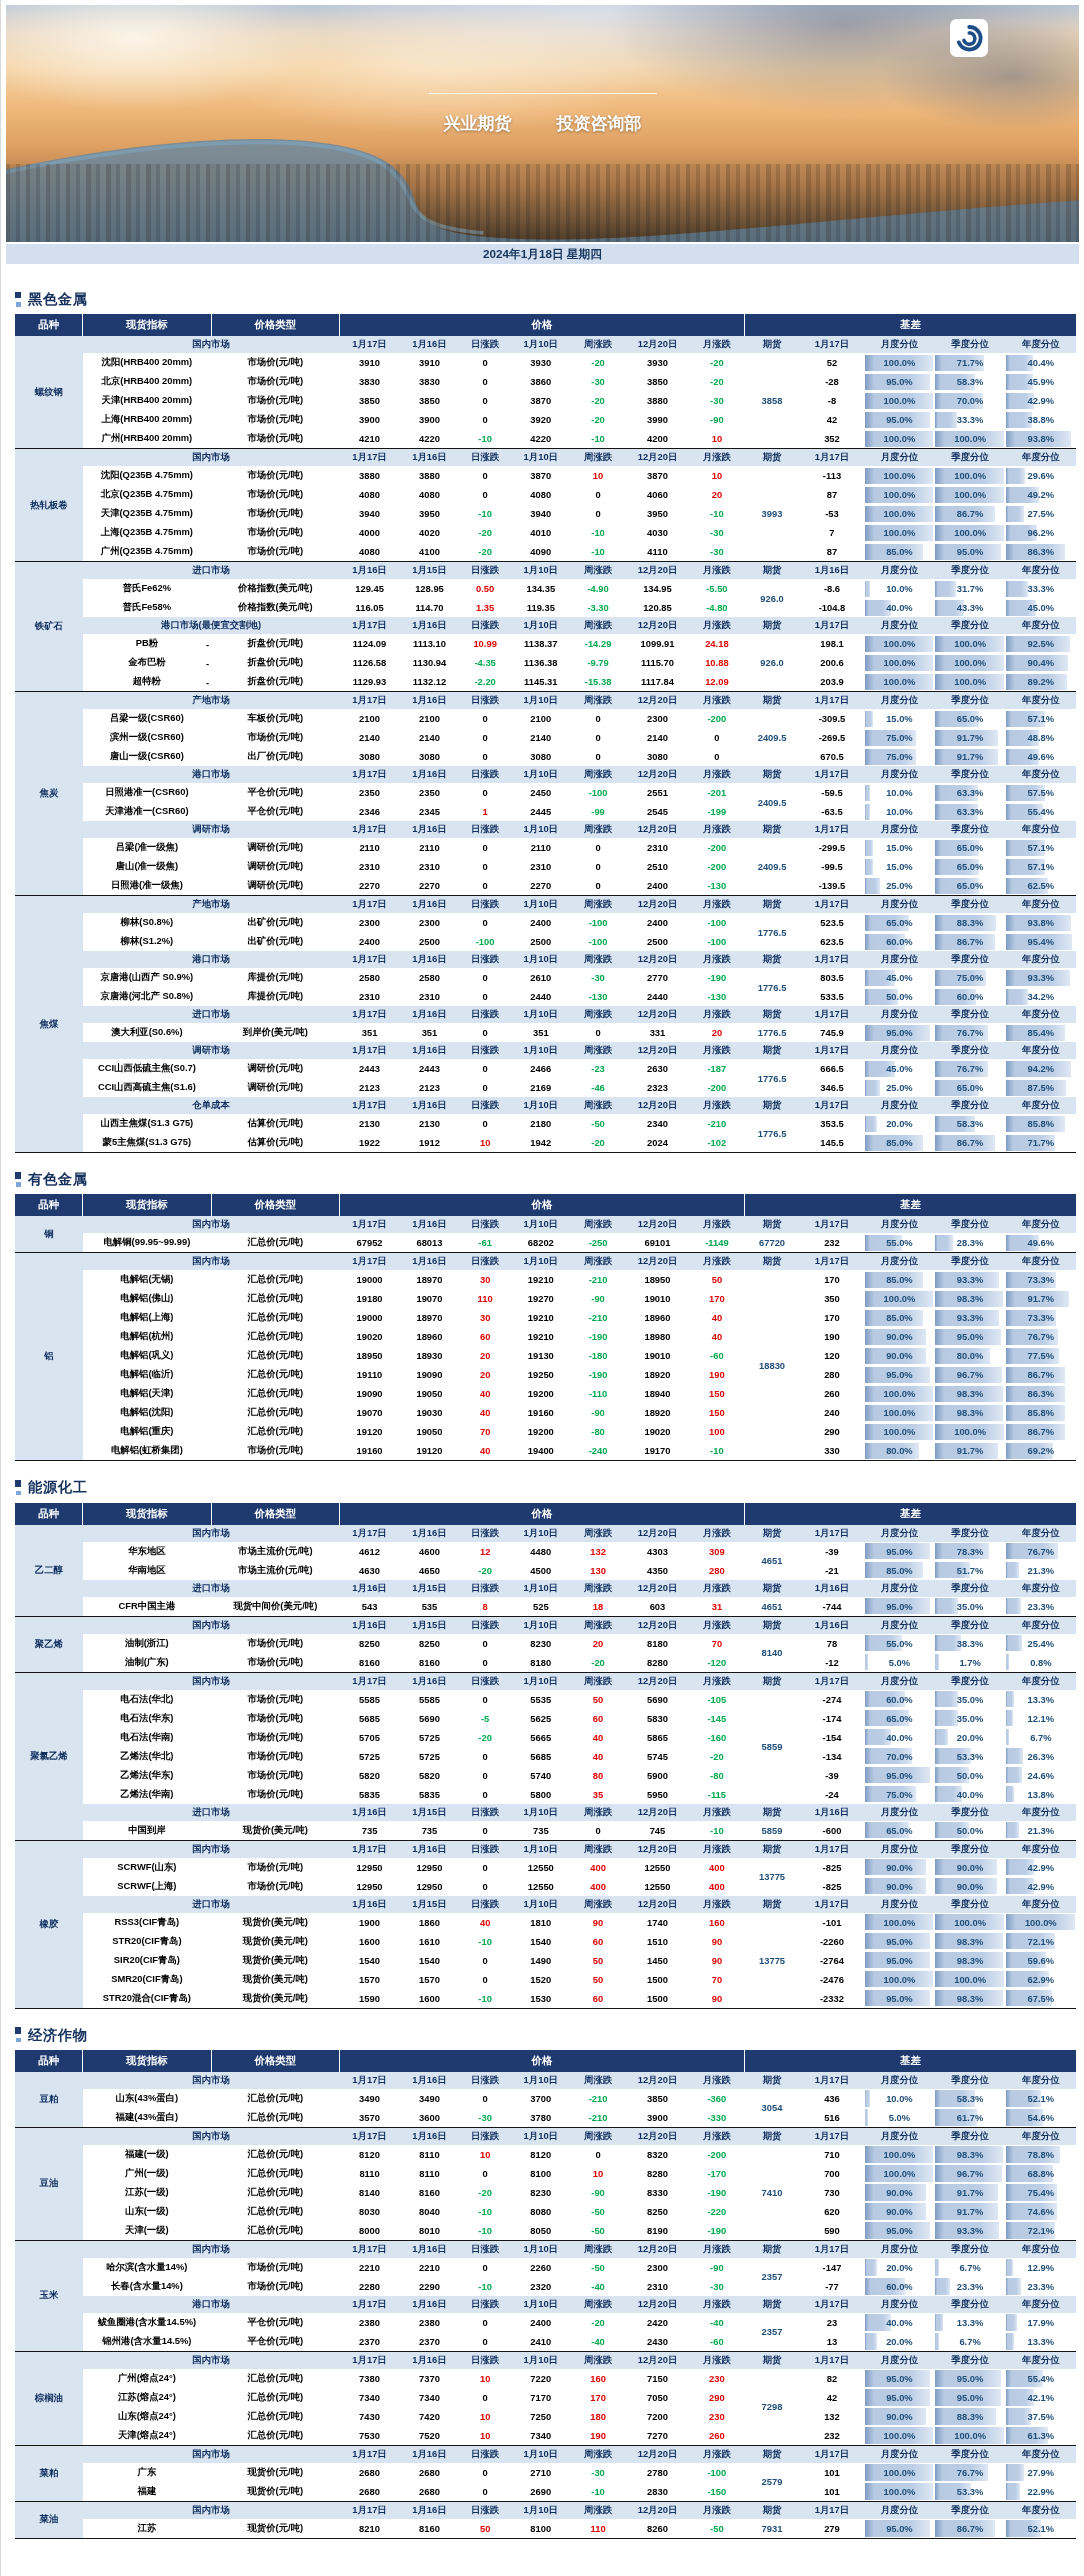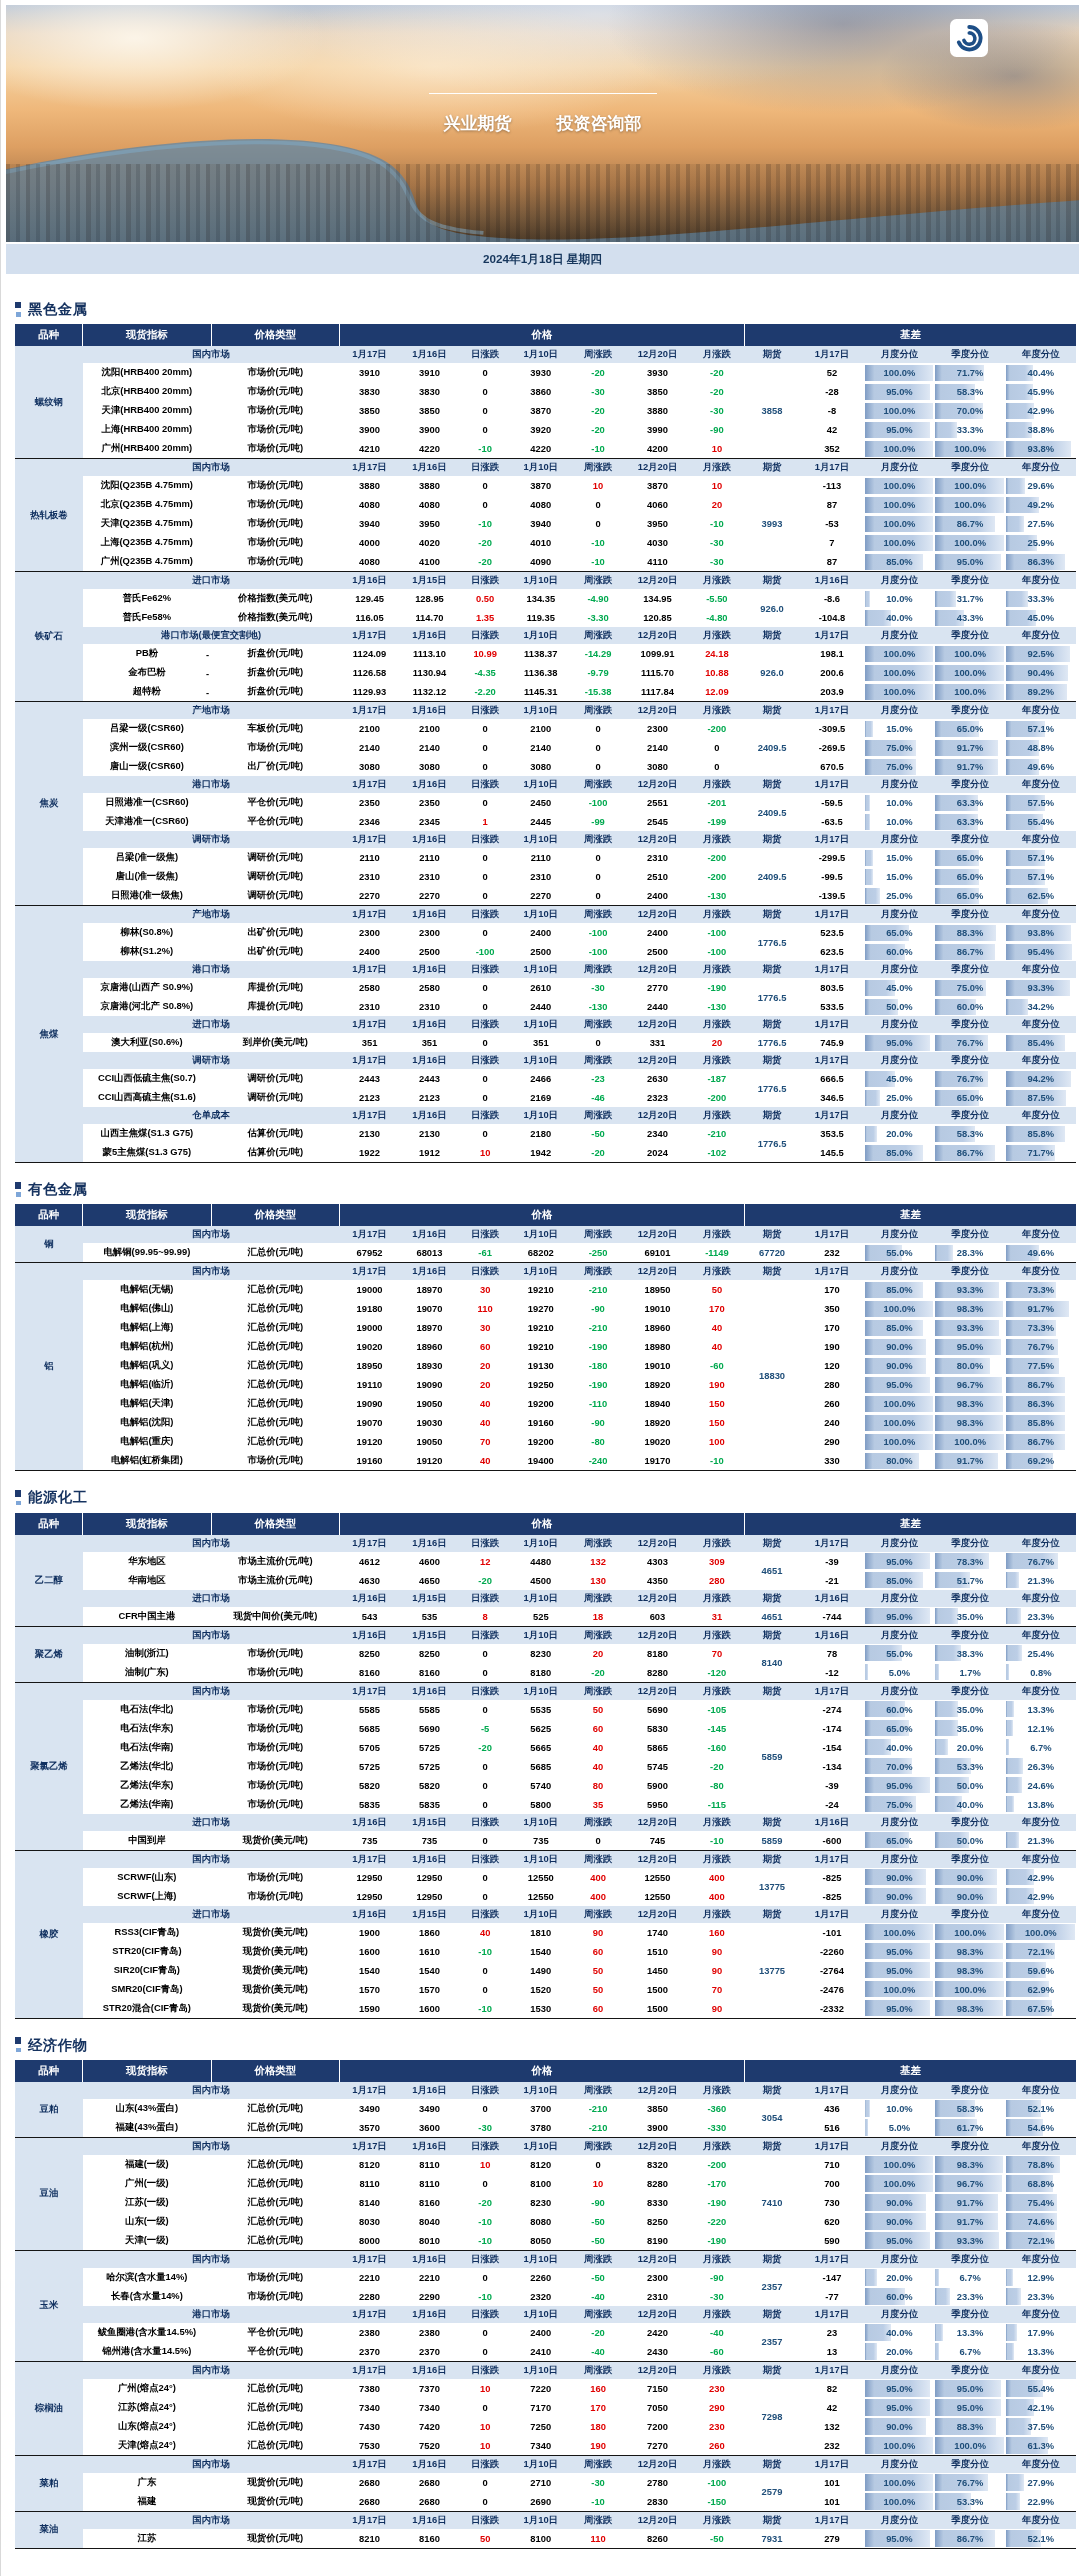--- a/index.html
+++ b/index.html
@@ -17,21 +17,21 @@
   .banner .river{position:absolute;inset:0;width:100%;height:100%;}
   .banner::after{content:"";position:absolute;left:0;right:0;bottom:0;height:78px;opacity:.5;background:
     repeating-linear-gradient(90deg,rgba(52,38,28,.55) 0 4.5px,rgba(92,66,40,.25) 4.5px 9.7px,rgba(40,30,22,.45) 9.7px 14.3px,rgba(120,88,54,.2) 14.3px 20px);}
   .banner-text{position:absolute;left:0;right:0;top:62px;text-align:center;color:#fff;z-index:3;}
   .banner-title{font-size:30px;font-weight:bold;letter-spacing:5.2px;text-shadow:0 1.3px 3.9px rgba(0,0,0,.35);}
   .banner-line{width:228px;height:1.3px;background:#fff;margin:26px auto 18px auto;}
   .banner-sub{font-size:17px;font-weight:bold;text-shadow:0 0.6px 2.6px rgba(0,0,0,.35);}
   .banner-sub .gap{display:inline-block;width:45px;}
   .logo{position:absolute;top:14.3px;right:91px;width:38px;height:38px;background:#fff;border-radius:6.5px;display:flex;align-items:center;justify-content:center;z-index:4;}
   
-  .datebar{height:30px;margin-top:1.9px;background:#d3dfee;display:flex;align-items:center;justify-content:center;font-size:11.7px;font-weight:bold;color:#16365c;}
+  .datebar{height:20px;margin-top:1.9px;background:#d3dfee;display:flex;align-items:center;justify-content:center;font-size:11.7px;font-weight:bold;color:#16365c;}
   
   .content{padding:9px 2.6px 0 9px;}
   .sec-title{display:flex;align-items:center;margin:17px 0 5.2px 0;}
   .sec-icon{width:8.4px;height:15.5px;position:relative;margin-right:4.5px;flex:0 0 8.4px;}
   .sec-icon::before{content:"";position:absolute;top:0;left:0;width:5.8px;height:6.5px;background:#1e3a6e;}
   .sec-icon::after{content:"";position:absolute;bottom:0.6px;left:1.3px;width:4.5px;height:4.5px;background:#7ea6d8;}
   .sec-title h2{margin:0;font-size:14.3px;color:#15325f;font-weight:bold;letter-spacing:0.6px;}
   table.rpt{width:100%;border-collapse:collapse;table-layout:fixed;border-bottom:1.9px solid #151515;}
   table.rpt th,table.rpt td{padding:0 1.3px;text-align:center;vertical-align:middle;overflow:hidden;white-space:nowrap;}
   table.rpt thead th{background:#1e3a6e;color:#fff;font-size:10.4px;font-weight:bold;height:22px;}
@@ -272,21 +272,21 @@
               <td>4000</td>
               <td>4020</td>
               <td class="down">-20</td>
               <td>4010</td>
               <td class="down">-10</td>
               <td>4030</td>
               <td class="down">-30</td>
               <td class="bval">7</td>
               <td class="pct"><span class="bar" style="width: calc(100% - 1.9px);"></span><span class="tx">100.0%</span></td>
               <td class="pct"><span class="bar" style="width: calc(100% - 1.9px);"></span><span class="tx">100.0%</span></td>
-              <td class="pct"><span class="bar" style="width: calc(46.3% - 1.9px);"></span><span class="tx">25.9%</span></td>
+              <td class="pct"><span class="bar" style="width: calc(46.3% - 1.9px);"></span><span class="tx">96.2%</span></td>
             </tr>
             <tr class="datarow">
               <td class="ind"><span class="nm">广州(Q235B 4.75mm)</span></td>
               <td>市场价(元/吨)</td>
               <td>4080</td>
               <td>4100</td>
               <td class="down">-20</td>
               <td>4090</td>
               <td class="down">-10</td>
               <td>4110</td>

